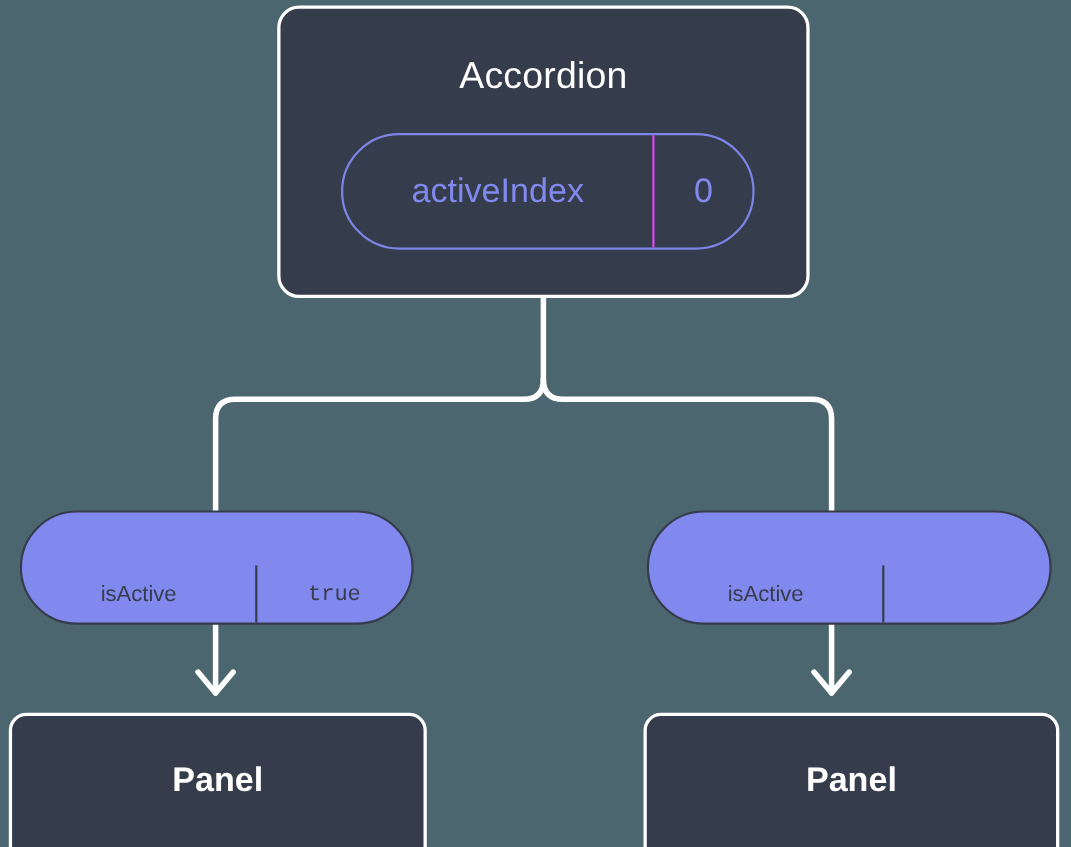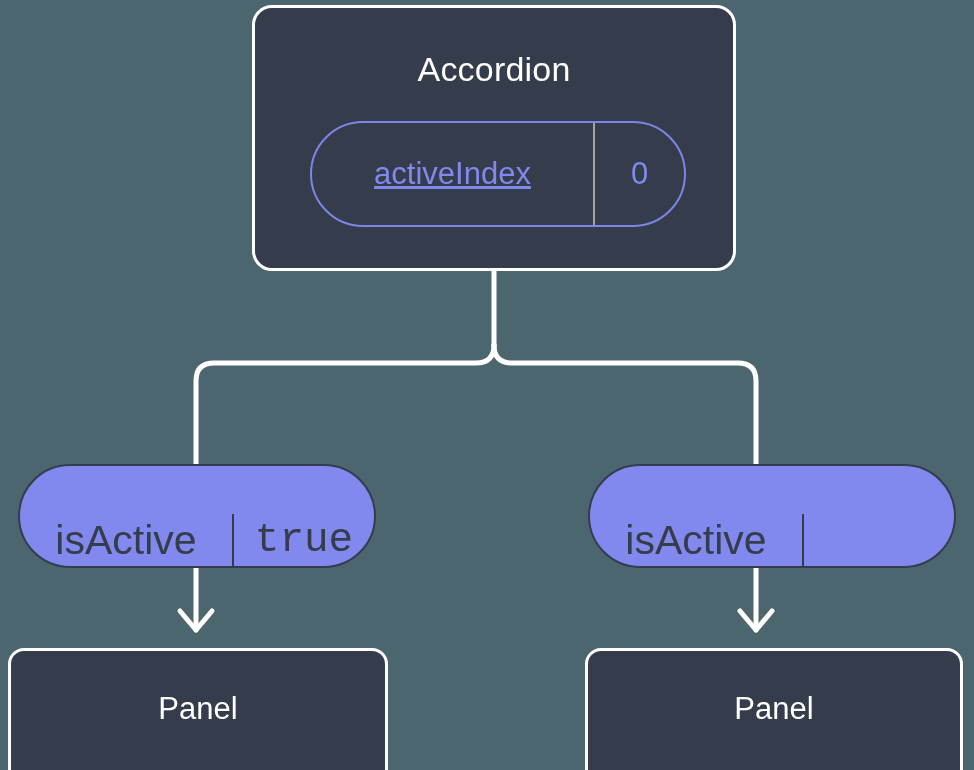--- a/index.html
+++ b/index.html
@@ -73,22 +73,21 @@
     align-items: stretch;
   }
   #state-pill .pill-key {
     flex: 0 0 281px;
     display: flex;
     align-items: center;
     justify-content: center;
     color: #8289EE;
     font-size: 31px;
     font-weight: 400;
-    border-right: 2px solid #a3a3a3;
-    text-decoration: underline;
+    border-right: 2px solid #d946ef;
   }
   #state-pill .pill-val {
     flex: 1 1 auto;
     display: flex;
     align-items: center;
     justify-content: center;
     color: #8289EE;
     font-size: 31px;
     font-weight: 400;
   }
@@ -105,21 +104,21 @@
     display: flex;
     align-items: stretch;
     overflow: hidden;
   }
   .pill-filled .pill-key,
   .pill-filled .pill-val {
     display: flex;
     align-items: center;
     justify-content: center;
     color: #353C4B;
-    font-size: 41px;
+    font-size: 20px;
     font-weight: 400;
     margin-top: 48px;
   }
   .pill-filled .pill-key {
     border-right: 2px solid #353C4B;
   }
 
   #pill-left  { left: 18px;  width: 358px; }
   #pill-left  .pill-key { flex: 0 0 212px; }
   #pill-left  .pill-val { flex: 1 1 auto; font-family: Liberation Mono, monospace; }
@@ -136,21 +135,21 @@
     border-radius: 16px;
   }
   .panel-node .panel-label {
     position: absolute;
     left: 0;
     right: 0;
     top: 42px;
     text-align: center;
     color: #FFFFFF;
     font-size: 31px;
-    font-weight: 400;
+    font-weight: 700;
     line-height: 1;
   }
   #panel-left  { left: 8px;   width: 380px; }
   #panel-right { left: 585px; width: 378px; }
 </style>
 </head>
 <body style="background: rgb(76, 102, 112);">
 
 <div id="stage">
 

